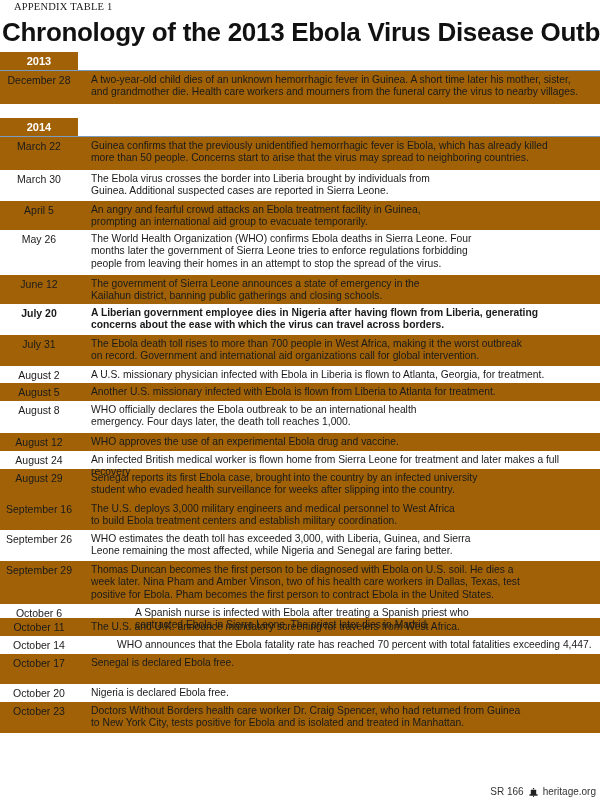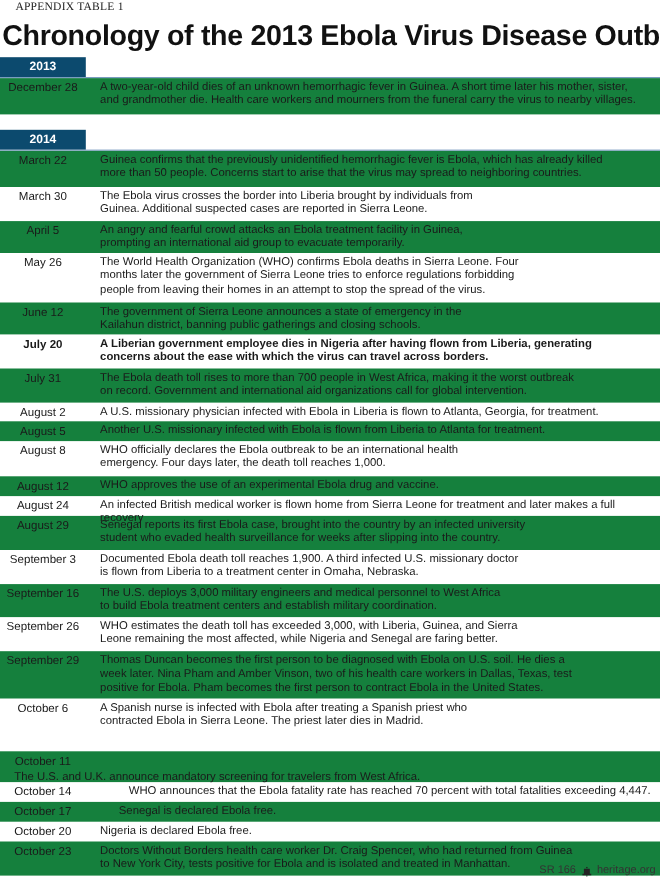--- a/index.html
+++ b/index.html
@@ -4,24 +4,24 @@
 <style>
   html, body { margin: 0; padding: 0; background: #ffffff; }
   body { width: 600px; height: 804px; position: relative; overflow: hidden;
          font-family: "Liberation Sans", "DejaVu Sans", sans-serif; color: #1a1a1a; }
   .appendix { position: absolute; left: 14px; top: 1px; font-family: "Liberation Serif", "DejaVu Serif", serif;
               font-size: 10.5px; letter-spacing: 0.2px; color: #222; }
   .title { position: absolute; left: 2px; top: 17px; font-size: 26px; font-weight: bold; color: #111;
            letter-spacing: -0.3px; white-space: nowrap; }
   .section { position: absolute; left: 0; width: 600px; }
   .year-head { position: relative; height: 18px; border-bottom: 1.5px solid #7a9cc0; }
-  .year-tab { position: absolute; left: 0; top: 0; width: 78px; height: 18px; background: #0c4a6e; color: #fff;
+  .year-tab { position: absolute; left: 0; top: 0; width: 78px; height: 18px; background: #a16207; color: #fff;
               font-size: 11px; font-weight: bold; text-align: center; line-height: 18px; }
   .row { display: flex; align-items: flex-start; box-sizing: border-box; }
-  .row.alt { background: #15803d; }
+  .row.alt { background: #a16207; }
   .date { width: 78px; flex: none; text-align: center; font-size: 10.5px; padding-top: 3px; white-space: nowrap; color: #1a1a1a; }
   .desc { flex: 1; font-size: 10.3px; line-height: 12.4px; padding-left: 13px; padding-top: 3px; color: #1a1a1a; white-space: pre-line; }
   .footer { position: absolute; right: 4px; top: 786px; font-size: 10px; color: #333; display: flex; align-items: flex-end; gap: 5px; }
   .bell { display: inline-block; width: 9px; height: 9px; }
 </style>
 </head>
 <body>
 
 <div class="appendix">APPENDIX TABLE 1</div>
 <div class="title">Chronology of the 2013 Ebola Virus Disease Outbreak</div>
@@ -96,55 +96,50 @@
   </div>
   <div class="row" style="height:18px;">
     <div class="date">August 24</div>
     <div class="desc">An infected British medical worker is flown home from Sierra Leone for treatment and later makes a full recovery</div>
   </div>
   <div class="row alt" style="height:31px;">
     <div class="date">August 29</div>
     <div class="desc">Senegal reports its first Ebola case, brought into the country by an infected university
 student who evaded health surveillance for weeks after slipping into the country.</div>
   </div>
-  <div class="row" style="height:31px;">
-    <div class="date">September 3</div>
-    <div class="desc">Documented Ebola death toll reaches 1,900. A third infected U.S. missionary doctor
-is flown from Liberia to a treatment center in Omaha, Nebraska.</div>
-  </div>
   <div class="row alt" style="height:30px;">
     <div class="date">September 16</div>
     <div class="desc">The U.S. deploys 3,000 military engineers and medical personnel to West Africa
 to build Ebola treatment centers and establish military coordination.</div>
   </div>
   <div class="row" style="height:31px;">
     <div class="date">September 26</div>
     <div class="desc">WHO estimates the death toll has exceeded 3,000, with Liberia, Guinea, and Sierra
 Leone remaining the most affected, while Nigeria and Senegal are faring better.</div>
   </div>
   <div class="row alt" style="height:43px;">
     <div class="date">September 29</div>
     <div class="desc">Thomas Duncan becomes the first person to be diagnosed with Ebola on U.S. soil. He dies a
 week later. Nina Pham and Amber Vinson, two of his health care workers in Dallas, Texas, test
 positive for Ebola. Pham becomes the first person to contract Ebola in the United States.</div>
   </div>
-  <div class="row" style="height:48px;">
+  <div class="row" style="height:14px;gap:44px;">
     <div class="date">October 6</div>
     <div class="desc">A Spanish nurse is infected with Ebola after treating a Spanish priest who
 contracted Ebola in Sierra Leone. The priest later dies in Madrid.</div>
   </div>
-  <div class="row alt" style="height:28px;flex-direction:column;">
+  <div class="row alt" style="height:18px;">
     <div class="date">October 11</div>
     <div class="desc">The U.S. and U.K. announce mandatory screening for travelers from West Africa.</div>
   </div>
   <div class="row" style="height:18px;gap:26px;">
     <div class="date">October 14</div>
     <div class="desc">WHO announces that the Ebola fatality rate has reached 70 percent with total fatalities exceeding 4,447.</div>
   </div>
-  <div class="row alt" style="height:18px;gap:17px;">
+  <div class="row alt" style="height:30px;">
     <div class="date">October 17</div>
     <div class="desc">Senegal is declared Ebola free.</div>
   </div>
   <div class="row" style="height:18px;">
     <div class="date">October 20</div>
     <div class="desc">Nigeria is declared Ebola free.</div>
   </div>
   <div class="row alt" style="height:31px;">
     <div class="date">October 23</div>
     <div class="desc">Doctors Without Borders health care worker Dr. Craig Spencer, who had returned from Guinea

